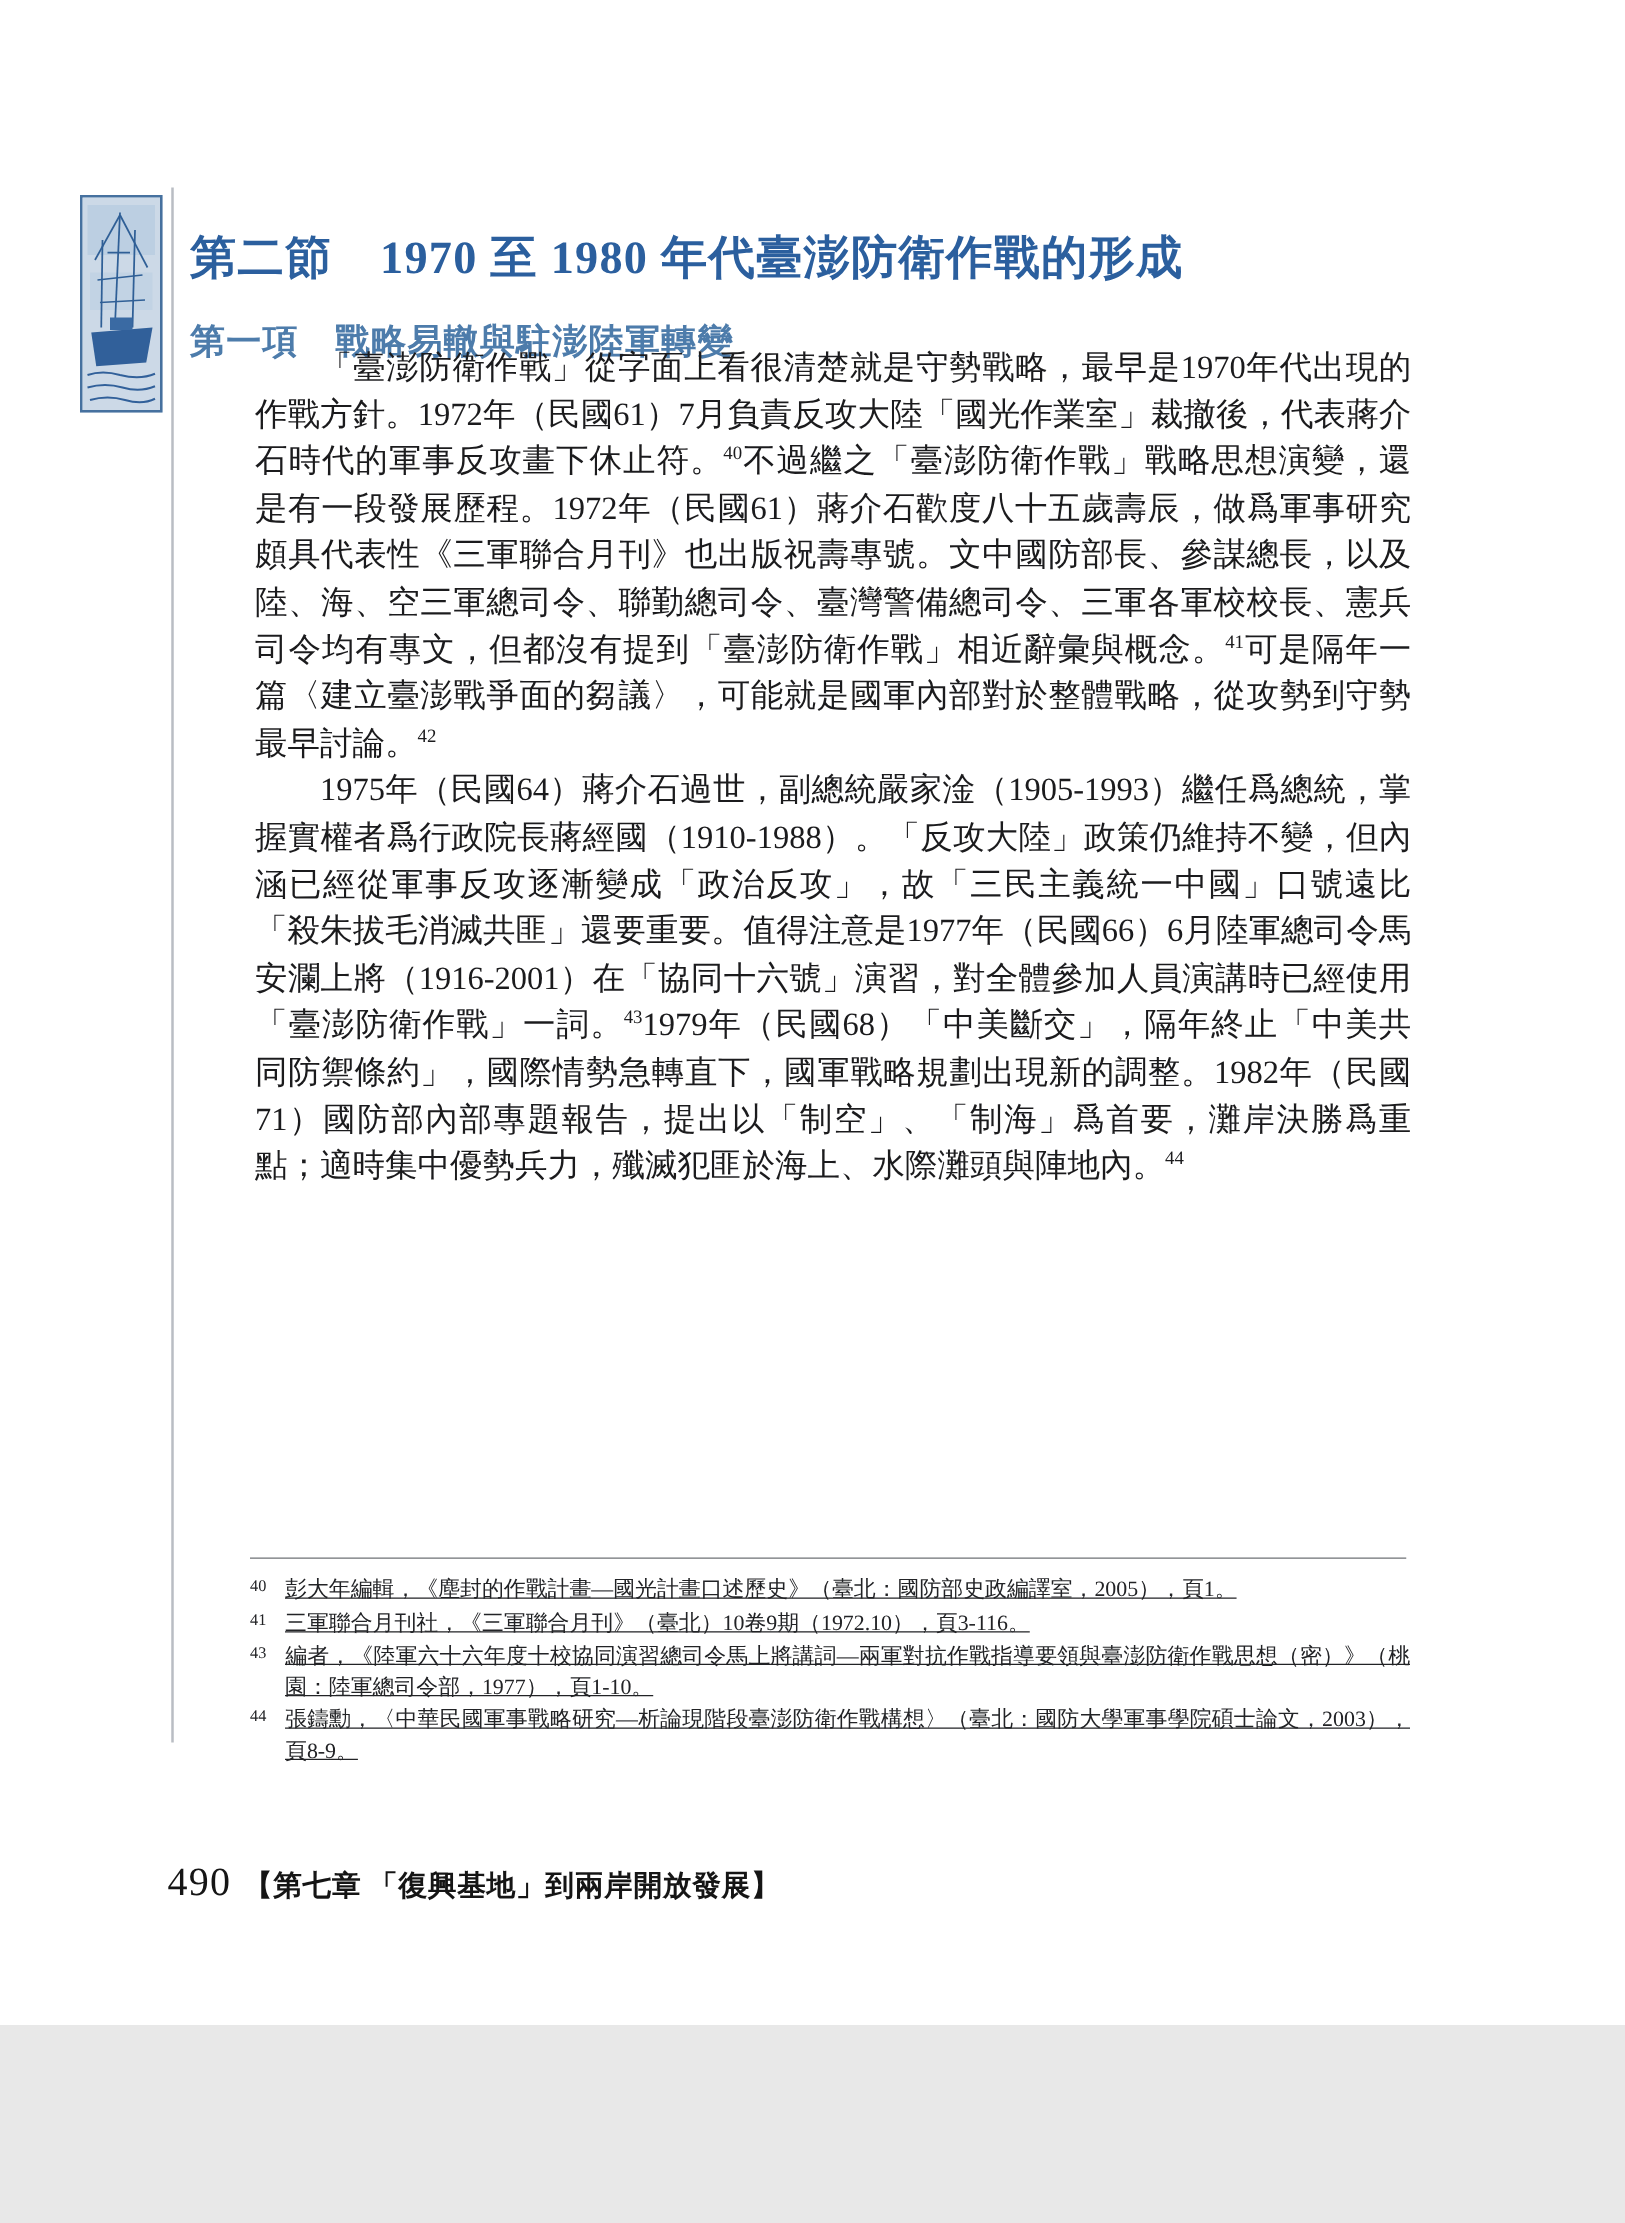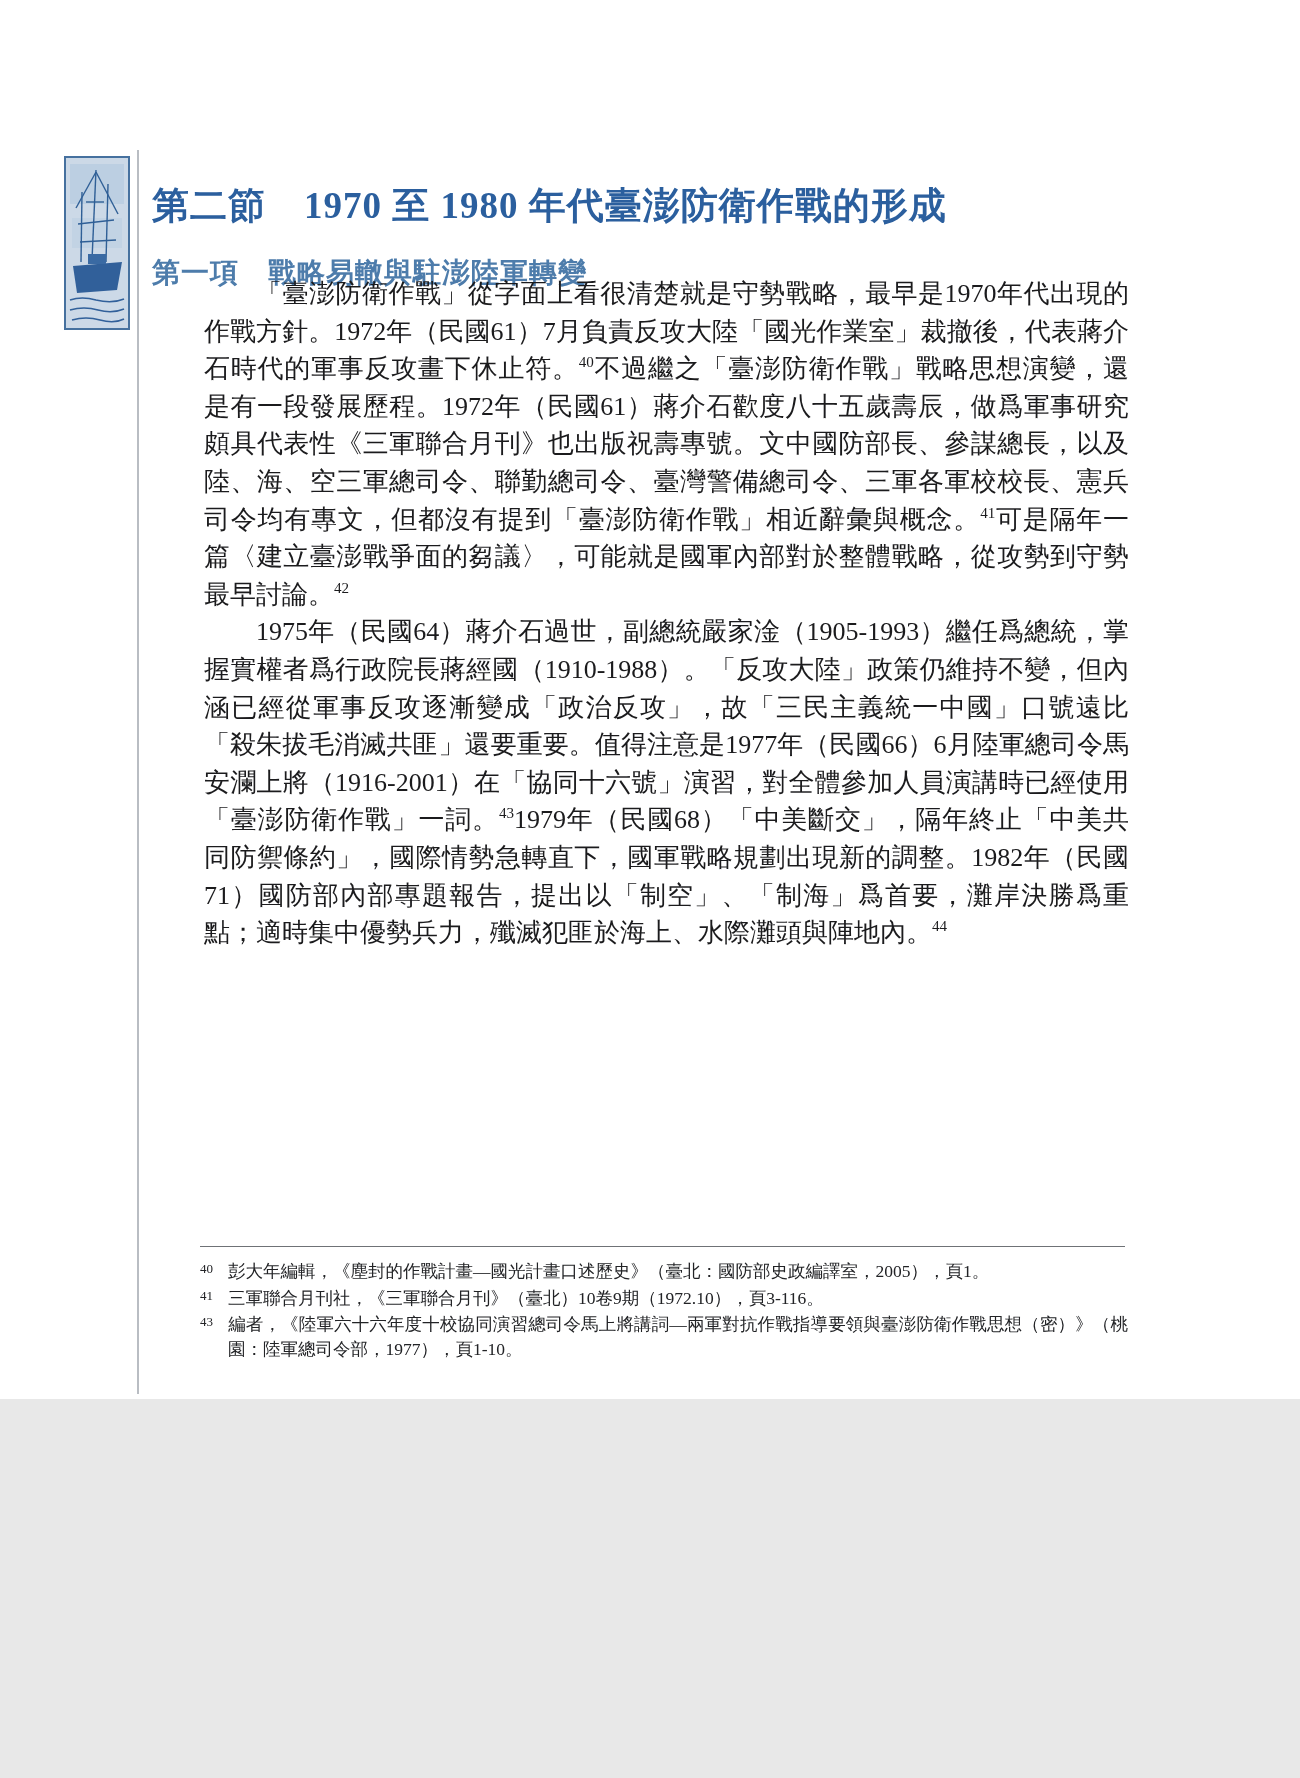--- a/index.html
+++ b/index.html
@@ -1,18 +1,18 @@
 <!DOCTYPE html>
 <html><head>
 <meta charset="utf-8">
 <style>
   html,body { margin:0; padding:0; background:#e8e8e8; }
   .page {
     position:relative;
-    width:1300px; height:1399px;
+    width:1300px; height:1620px;
     background:#ffffff;
     margin:0 auto;
     font-family:"Liberation Serif", serif;
     overflow:hidden;
   }
 
   
   .stamp {
     position:absolute; left:64px; top:156px;
     width:66px; height:174px;
@@ -71,21 +71,21 @@
     width:925px; height:1px;
     background:#6f7276;
   }
   .footnotes {
     position:absolute; left:200px; top:1257px;
     width:928px;
     font-size:17.5px; line-height:24.5px;
     color:#222326;
     text-align:justify;
   }
-  .footnote { padding-left:28px; text-indent:-28px; margin:0; }
+  .footnote { padding-left:28px; text-indent:-28px; margin:0;text-decoration:underline; }
   .fn-num {
     display:inline-block; width:28px; text-indent:0;
     font-size:13px; vertical-align:4px;
   }
   .fn-text { text-indent:0; }
 
   
   .footer {
     position:absolute; left:134px; top:1487px;
     display:flex; align-items:baseline; gap:10px;
@@ -134,20 +134,21 @@
       <p class="para">「臺澎防衛作戰」從字面上看很清楚就是守勢戰略，最早是1970年代出現的作戰方針。1972年（民國61）7月負責反攻大陸「國光作業室」裁撤後，代表蔣介石時代的軍事反攻畫下休止符。<sup>40</sup>不過繼之「臺澎防衛作戰」戰略思想演變，還是有一段發展歷程。1972年（民國61）蔣介石歡度八十五歲壽辰，做爲軍事研究頗具代表性《三軍聯合月刊》也出版祝壽專號。文中國防部長、參謀總長，以及陸、海、空三軍總司令、聯勤總司令、臺灣警備總司令、三軍各軍校校長、憲兵司令均有專文，但都沒有提到「臺澎防衛作戰」相近辭彙與概念。<sup>41</sup>可是隔年一篇〈建立臺澎戰爭面的芻議〉，可能就是國軍內部對於整體戰略，從攻勢到守勢最早討論。<sup>42</sup></p>
       <p class="para">1975年（民國64）蔣介石過世，副總統嚴家淦（1905-1993）繼任爲總統，掌握實權者爲行政院長蔣經國（1910-1988）。「反攻大陸」政策仍維持不變，但內涵已經從軍事反攻逐漸變成「政治反攻」，故「三民主義統一中國」口號遠比「殺朱拔毛消滅共匪」還要重要。值得注意是1977年（民國66）6月陸軍總司令馬安瀾上將（1916-2001）在「協同十六號」演習，對全體參加人員演講時已經使用「臺澎防衛作戰」一詞。<sup>43</sup>1979年（民國68）「中美斷交」，隔年終止「中美共同防禦條約」，國際情勢急轉直下，國軍戰略規劃出現新的調整。1982年（民國71）國防部內部專題報告，提出以「制空」、「制海」爲首要，灘岸決勝爲重點；適時集中優勢兵力，殲滅犯匪於海上、水際灘頭與陣地內。<sup>44</sup></p>
     </div>
 
   <div class="footnote-divider"></div>
 
   <div class="footnotes">
       <div class="footnote"><span class="fn-num">40</span><span class="fn-text">彭大年編輯，《塵封的作戰計畫—國光計畫口述歷史》（臺北：國防部史政編譯室，2005），頁1。</span></div>
       <div class="footnote"><span class="fn-num">41</span><span class="fn-text">三軍聯合月刊社，《三軍聯合月刊》（臺北）10卷9期（1972.10），頁3-116。</span></div>
       <div class="footnote"><span class="fn-num">43</span><span class="fn-text">編者，《陸軍六十六年度十校協同演習總司令馬上將講詞—兩軍對抗作戰指導要領與臺澎防衛作戰思想（密）》（桃園：陸軍總司令部，1977），頁1-10。</span></div>
+      <div class="footnote"><span class="fn-num">44</span><span class="fn-text">張鑄勳，〈中華民國軍事戰略研究—析論現階段臺澎防衛作戰構想〉（臺北：國防大學軍事學院碩士論文，2003），頁8-9。</span></div>
     </div>
 
   <div class="footer">
     <span class="page-number">490</span>
     <span class="chapter">【第七章 「復興基地」到兩岸開放發展】</span>
   </div>
 
 </div>
 
 </body></html>

